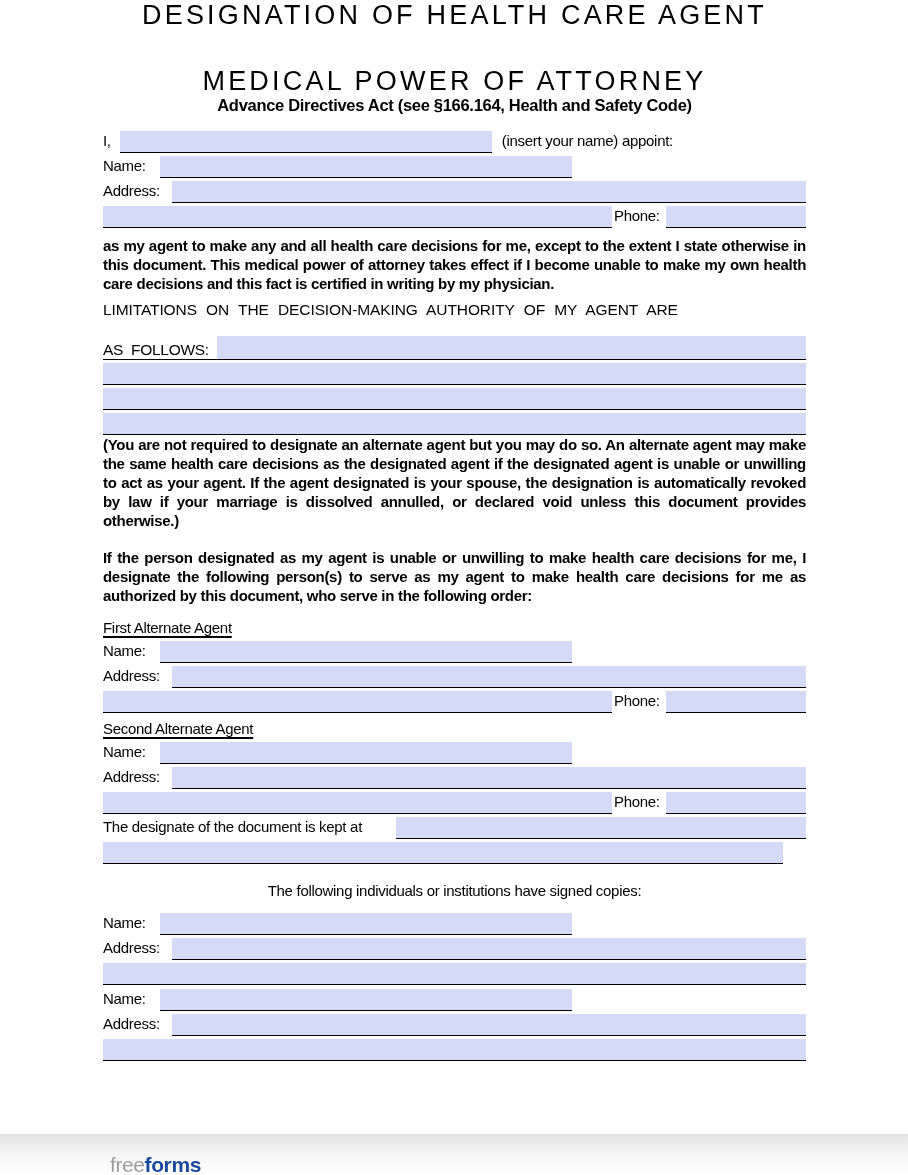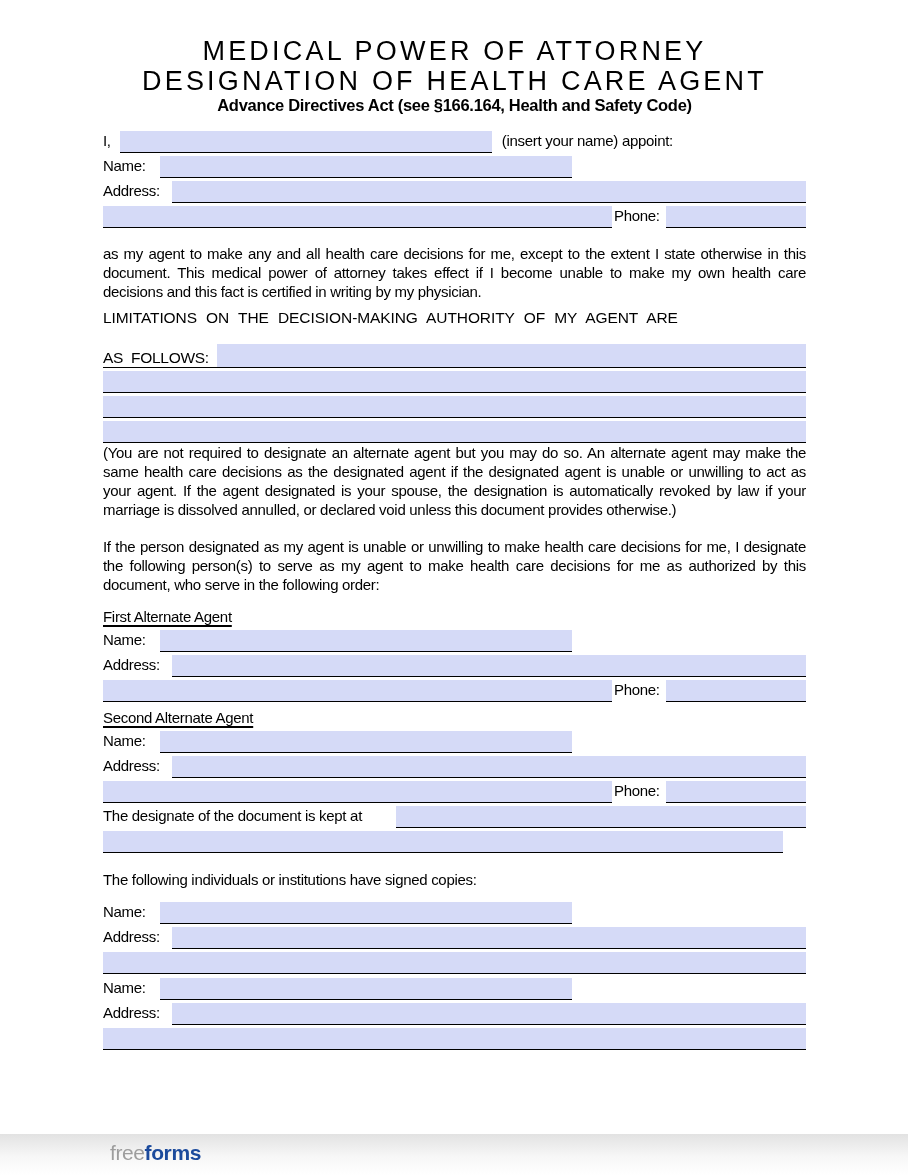--- a/index.html
+++ b/index.html
@@ -28,60 +28,60 @@
 
   .intro-row { margin-top:16px; }
   .intro-field { width:372px; margin:0 10px 0 9px; }
   .name-field { width:412px; margin-left:14px; }
   .addr-field { flex:1; margin-left:12px; }
   .cont-field { width:509px; }
   .phone-label { margin-left:2px; margin-right:6px; }
   .phone-field { flex:1; }
 
   .para { font-size:15px; line-height:19px; letter-spacing:-0.3px;
-          text-align:justify; margin:16px 0 0 0; }
+          text-align:justify; margin:8px 0 0 0;font-weight:bold; }
 
   .lim-heading { margin-top:6px; font-size:15.5px; letter-spacing:-0.1px;
                  word-spacing:5px; line-height:21px; }
   .lim-row { display:flex; align-items:flex-end; border-bottom:1.5px solid #000; }
   .lim-row .flabel { font-size:15.5px; word-spacing:4px; padding-bottom:0;margin-top:20px; }
   .lim-row .field { border-bottom:none; flex:1; margin-left:8px; height:23px; }
 
   .alt-heading { margin-top:11px; font-size:15.5px; letter-spacing:-0.2px; line-height:20px; }
   .order-para { margin-top:18px; }
 
   .sub-heading { margin-top:13px; font-size:15px; letter-spacing:-0.3px; line-height:20px;
                  text-decoration:underline; text-decoration-thickness:1.5px;
                  text-underline-offset:3px; }
   .sub-heading.second { margin-top:6px; }
 
   .kept-label { margin-right:34px; }
   .kept-field { flex:1; }
   .kept2-field { width:680px; }
 
-  .signed-intro { margin-top:17px; font-size:15px; letter-spacing:-0.3px; line-height:20px; }
+  .signed-intro { margin-top:17px; font-size:15px; letter-spacing:-0.3px; line-height:20px;text-align:center; }
   .entry { margin-top:12px; }
   .entry.second { margin-top:4px; }
 
   
   .footer { position:absolute; left:0; right:0; bottom:0; height:41px;
             background:linear-gradient(to bottom,#e2e2e2,#f7f7f7 55%,#ffffff);
-            display:flex; align-items:flex-start; padding:8px 0 0 110px; }
+            display:flex; align-items:flex-end; padding:8px 0 0 110px; }
   .brand { font-size:21px; letter-spacing:-0.4px; line-height:21px; }
   .brand-free { color:#9d9d9d; font-weight:400; }
   .brand-forms { color:#1b4a9c; font-weight:700; }
 </style>
 </head>
 <body>
 
 <div class="page">
   <div class="content">
 
+    <h1 class="doc-title">DESIGNATION OF HEALTH CARE AGENT</h1>
     <h1 class="doc-title first">MEDICAL POWER OF ATTORNEY</h1>
-    <h1 class="doc-title">DESIGNATION OF HEALTH CARE AGENT</h1>
     <div class="doc-subtitle">Advance Directives Act (see §166.164, Health and Safety Code)</div>
 
     <div class="frow intro-row">
       <span class="flabel">I,</span>
       <input type="text" class="field intro-field" value="" style="">
       <span class="flabel">(insert your name) appoint:</span>
     </div>
     <div class="frow">
       <span class="flabel">Name:</span>
       <input type="text" class="field name-field" value="" style="">

